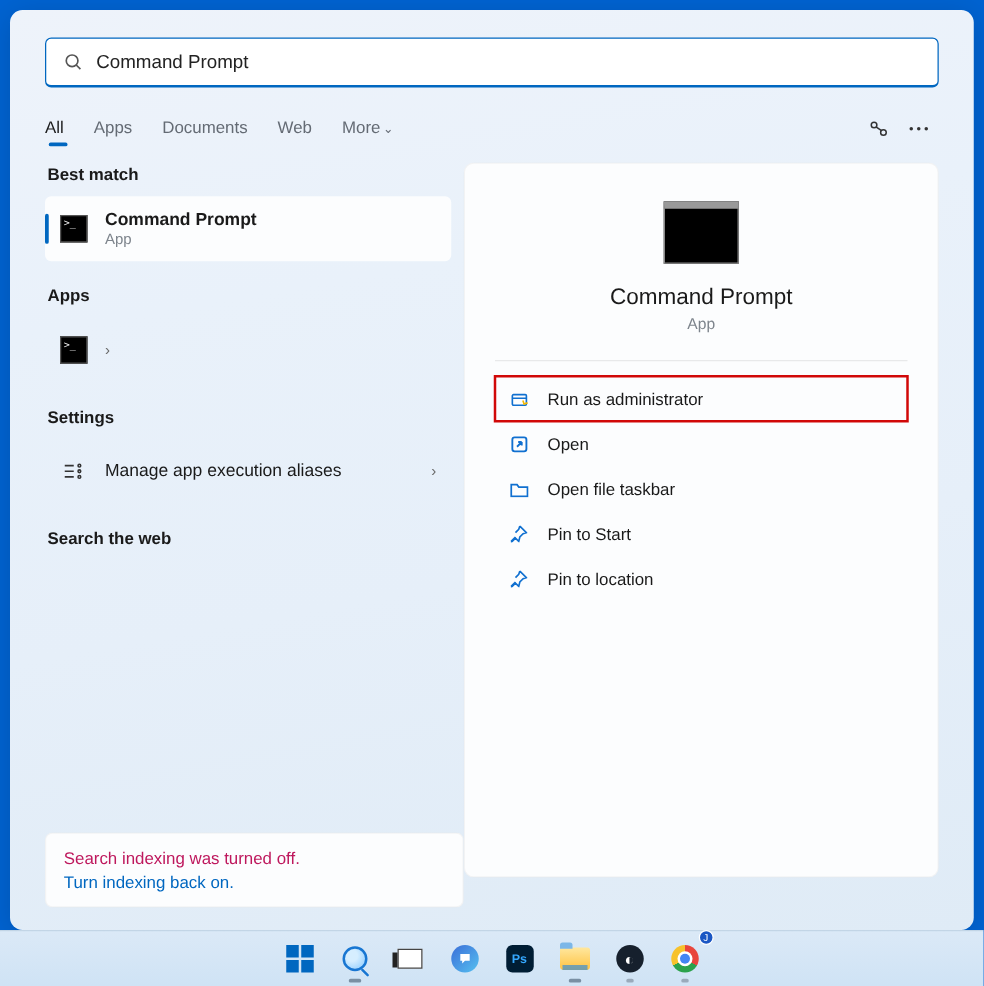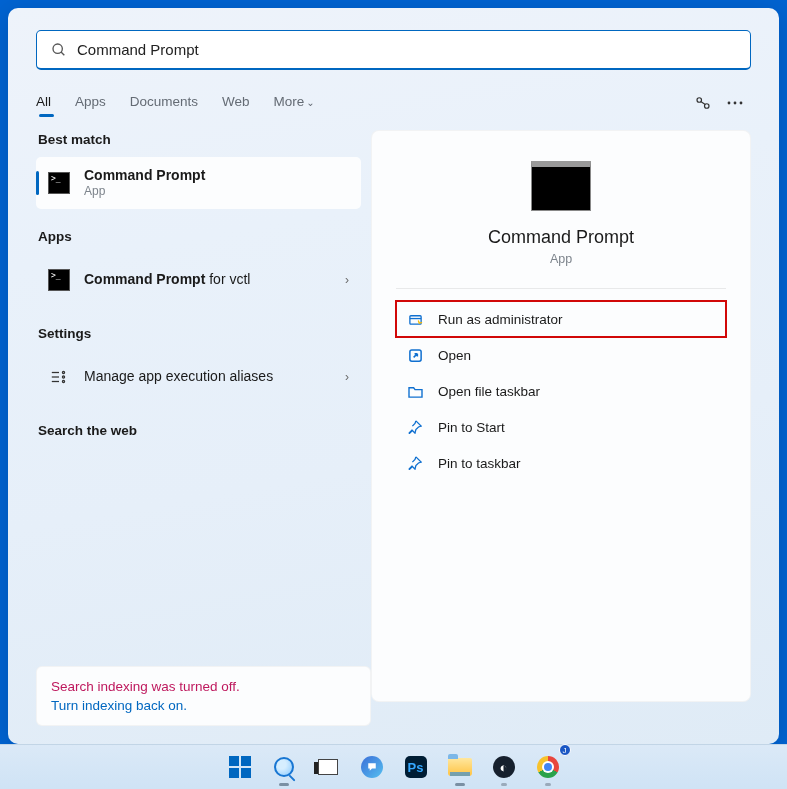--- a/index.html
+++ b/index.html
@@ -96,21 +96,21 @@
 .tb-item.open-task::after { content:""; position:absolute; bottom:1px; left:17px; right:17px; height:3px; background:#9aaabb; border-radius:2px; }
 
 
 .win-logo { width:22px; height:22px; display:grid; grid-template-columns:1fr 1fr; grid-template-rows:1fr 1fr; gap:2px; }
 .win-logo div { background:#0067c0; }
 .circle-mag { width:20px; height:20px; border:2px solid #1876d2; border-radius:50%; position:relative; background:radial-gradient(circle at 35% 35%, #d6eeff 30%, #9fd4ff 80%);}
 .circle-mag::after{content:"";position:absolute;right:-4px;bottom:-4px;width:8px;height:2px;background:#1876d2;transform:rotate(45deg);border-radius:1px;}
 .taskview-ic{width:20px;height:16px;background:#fff;border:1px solid #444;position:relative;}
 .taskview-ic::before{content:"";position:absolute;left:-5px;top:2px;width:4px;height:12px;background:#222;}
 .widgets-ic{width:22px;height:22px;border-radius:50%;background:linear-gradient(135deg,#3b6ed8 0%, #56c0f0 100%);display:flex;align-items:center;justify-content:center;color:#fff;font-size:12px;}
-.ps-ic{width:22px;height:22px;border-radius:5px;background:#001d34;color:#35a8ff;display:flex;align-items:center;justify-content:center;font-size:13px;font-weight:700;}
+.ps-ic{width:22px;height:22px;border-radius:5px;background:#001d34;color:#35a8ff;display:flex;align-items:center;justify-content:center;font-size:10px;font-weight:700;}
 .explorer-ic{width:24px;height:18px;background:linear-gradient(180deg,#ffe79e 0%, #ffc342 100%);border-radius:2px 2px 3px 3px;position:relative;}
 .explorer-ic::before{content:"";position:absolute;top:-4px;left:0;width:10px;height:5px;background:#7cb7e8;border-radius:2px 2px 0 0;}
 .explorer-ic::after{content:"";position:absolute;bottom:0;left:2px;right:2px;height:4px;background:#3b8fd6;opacity:0.7;}
 .steam-ic{width:22px;height:22px;border-radius:50%;background:#16202d;display:flex;align-items:center;justify-content:center;color:#fff;font-size:13px;font-weight:700;}
 .chrome-ic{width:22px;height:22px;border-radius:50%;background:conic-gradient(#e8453c 0 120deg,#2ba24c 120deg 240deg,#f7c22c 240deg 360deg);position:relative;}
 .chrome-ic::before{content:"";position:absolute;inset:5px;border-radius:50%;background:#fff;}
 .chrome-ic::after{content:"";position:absolute;inset:7px;border-radius:50%;background:#4285f4;}
 .chrome-badge{position:absolute;top:-3px;right:-3px;width:12px;height:12px;border-radius:50%;background:#1b57c4;color:#fff;font-size:8px;display:flex;align-items:center;justify-content:center;border:1px solid #fff;}
 </style>
 </head>
@@ -166,23 +166,20 @@
       </div>
 
       <div class="sections-gap"></div>
       <div class="section-header">Apps</div>
       <div class="result-item">
         <span class="result-icon">
             <span class="cmd-icon-box">
               <span>&gt;_</span>
             </span>
           </span>
-        <span class="result-text">
-          <span class="result-title"><b>Command Prompt</b><span> for vctl</span></span>
-        </span>
         <span class="result-chevron">›</span>
       </div>
 
       <div class="sections-gap"></div>
       <div class="section-header">Settings</div>
       <div class="result-item">
         <span class="result-icon">
           <svg class="settings-icon-svg" viewBox="0 0 20 16" fill="none" stroke="#333" stroke-width="1.4">
               <line x1="2" y1="3" x2="10" y2="3"></line>
               <line x1="2" y1="8" x2="10" y2="8"></line>
@@ -245,21 +242,21 @@
             </svg>
           </span>
         <span>Pin to Start</span>
       </div>
       <div class="action-item">
         <span class="ai-icon">
             <svg width="14" height="14" viewBox="0 0 16 16" fill="none" stroke="#1070d0" stroke-width="1.5">
               <path d="M9 1 l6 6 l-3 1 l-3 3 l-1 4 l-3-3 l-4 4 M5 11 l-4 4 M9 1 l-1 3 l-3 3"></path>
             </svg>
           </span>
-        <span>Pin to taskbar</span>
+        <span>Pin to location</span>
       </div>
     </div>
   </div>
 
   <div class="indexing-box">
     <div class="line1">Search indexing was turned off.</div>
     <div class="line2">Turn indexing back on.</div>
   </div>
 
 </div>

